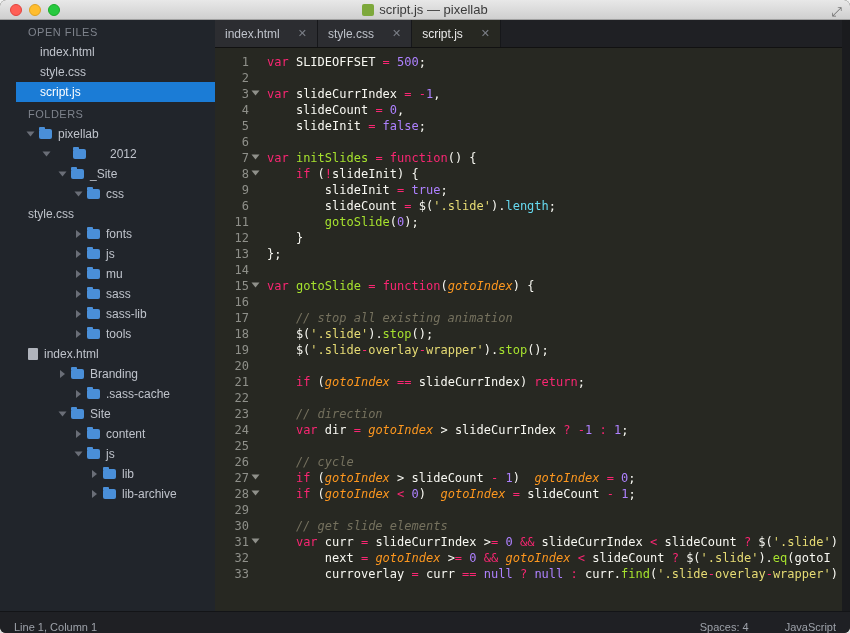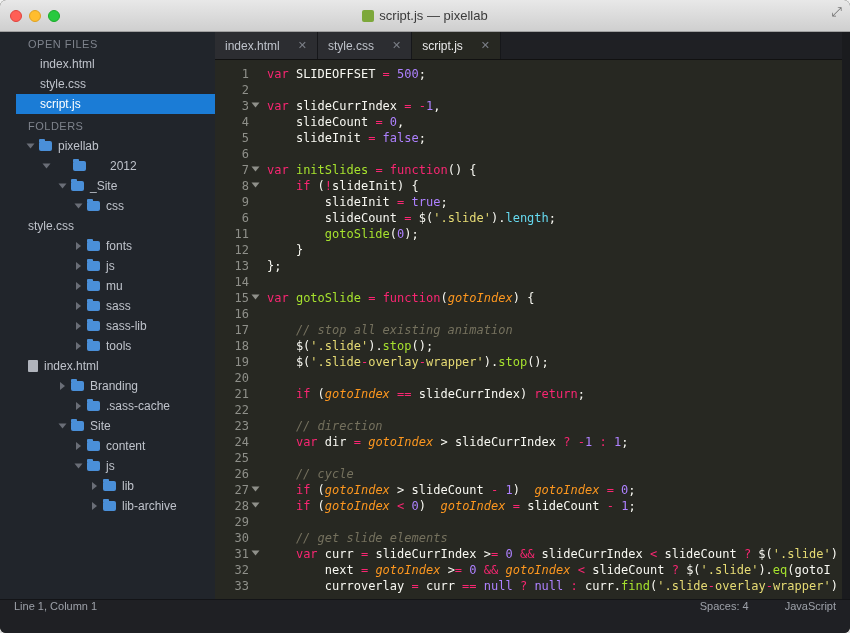--- a/index.html
+++ b/index.html
@@ -1,18 +1,18 @@
 <!DOCTYPE html>
 <html><head>
 <meta charset="utf-8">
 <style>
 * { margin:0; padding:0; box-sizing:border-box; }
 body { font-family:"Lucida Grande","Helvetica Neue",Arial,sans-serif; font-size:11px; background:#fff; }
 .window { width:850px; height:633px; margin:0 auto; background:#272822; border-radius:6px; overflow:hidden; box-shadow:0 8px 30px rgba(0,0,0,.35); display:flex; flex-direction:column; }
-.titlebar { height:32px; background:linear-gradient(#e8e8e8,#cfcfcf); border-bottom:1px solid #a0a0a0; display:flex; align-items:center; position:relative; }
+.titlebar { height:20px; background:linear-gradient(#e8e8e8,#cfcfcf); border-bottom:1px solid #a0a0a0; display:flex; align-items:center; position:relative; }
 .traffic { display:flex; gap:7px; padding-left:10px; }
 .traffic span { width:12px; height:12px; border-radius:50%; display:block; }
 .dot-close{background:#ff5f56;border:1px solid #e0443e;}
 .dot-min{background:#ffbd2e;border:1px solid #dea123;}
 .dot-max{background:#27c93f;border:1px solid #1aab29;}
 .titletext { position:absolute; left:0; right:0; text-align:center; font-size:13px; color:#3a3a3a; pointer-events:none; display:flex; align-items:center; justify-content:center; gap:5px;}
 .titletext .doc-icon{ width:12px;height:12px;background:#7da83b;border-radius:2px;display:inline-block; }
 .zoom-icon{position:absolute;right:8px;top:4px;color:#6b6b6b;font-size:13px;}
 .body { flex:1; display:flex; overflow:hidden; }
 .sidebar { width:215px; background:#21252b; color:#8a8e96; overflow-y:auto; font-size:12px;padding-left:16px; }
@@ -32,21 +32,21 @@
 .tab { display:flex; align-items:center; padding:0 10px; gap:18px; color:#bfc3cb; font-size:12px; border-right:1px solid #16171a; cursor:pointer; background:#2c2d31;}
 .tab.active{ background:#272822; color:#eaeaea; }
 .tab .close{ color:#7b7f87; font-size:11px; }
 .code-wrap{ flex:1; display:flex; overflow:hidden; font-family:Menlo,Monaco,Consolas,monospace; font-size:12px; line-height:16px; }
 .gutter{ width:40px; background:#272822; color:#8f908a; text-align:right; padding:6px 6px 0 0; user-select:none; }
 .gutter .gl{ height:16px; position:relative; }
 .gutter .fold{ position:absolute; right:-9px; top:3px; width:0;height:0;border-top:4px solid transparent;border-bottom:4px solid transparent;border-left:5px solid #8f908a; transform:rotate(90deg);}
 .code{ flex:1; padding:6px 0 0 12px; color:#f8f8f2; white-space:pre; overflow:hidden; }
 .code .ln{ height:16px; }
 .kw{color:#f92672;} .fn{color:#66d9ef;} .num{color:#ae81ff;} .str{color:#e6db74;} .op{color:#f92672;} .cm{color:#75715e;font-style:italic;} .nm{color:#a6e22e;} .arg{color:#fd971f;font-style:italic;} .bool{color:#ae81ff;}
-.statusbar{ height:34px; background:#1f2024; color:#9da1a9; display:flex; align-items:flex-start; padding:0 14px; font-size:11px; justify-content:space-between; border-top:1px solid #131417;}
+.statusbar{ height:22px; background:#1f2024; color:#9da1a9; display:flex; align-items:flex-end; padding:0 14px; font-size:11px; justify-content:space-between; border-top:1px solid #131417;}
 .statusbar .right{display:flex;gap:36px;}
 .sbscroll{ width:8px; background:#1a1b1e; }
 </style>
 </head>
 <body>
 
 <div class="window">
   <div class="titlebar">
     <div class="traffic">
       <span class="dot-close"></span>

